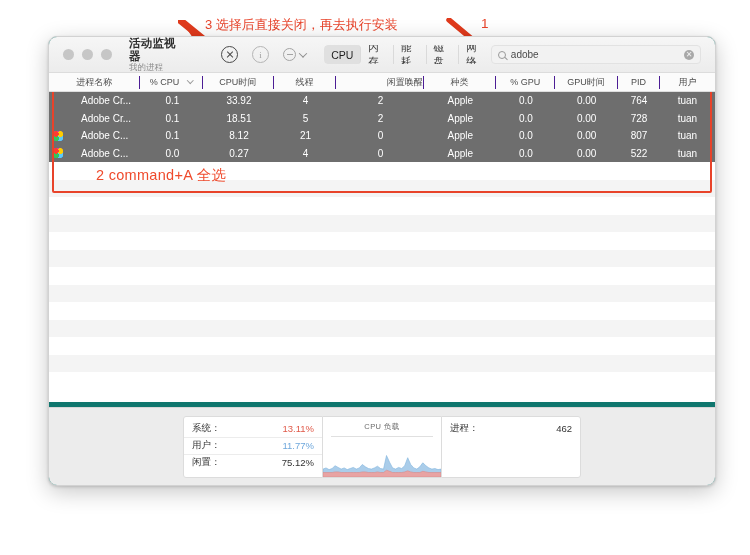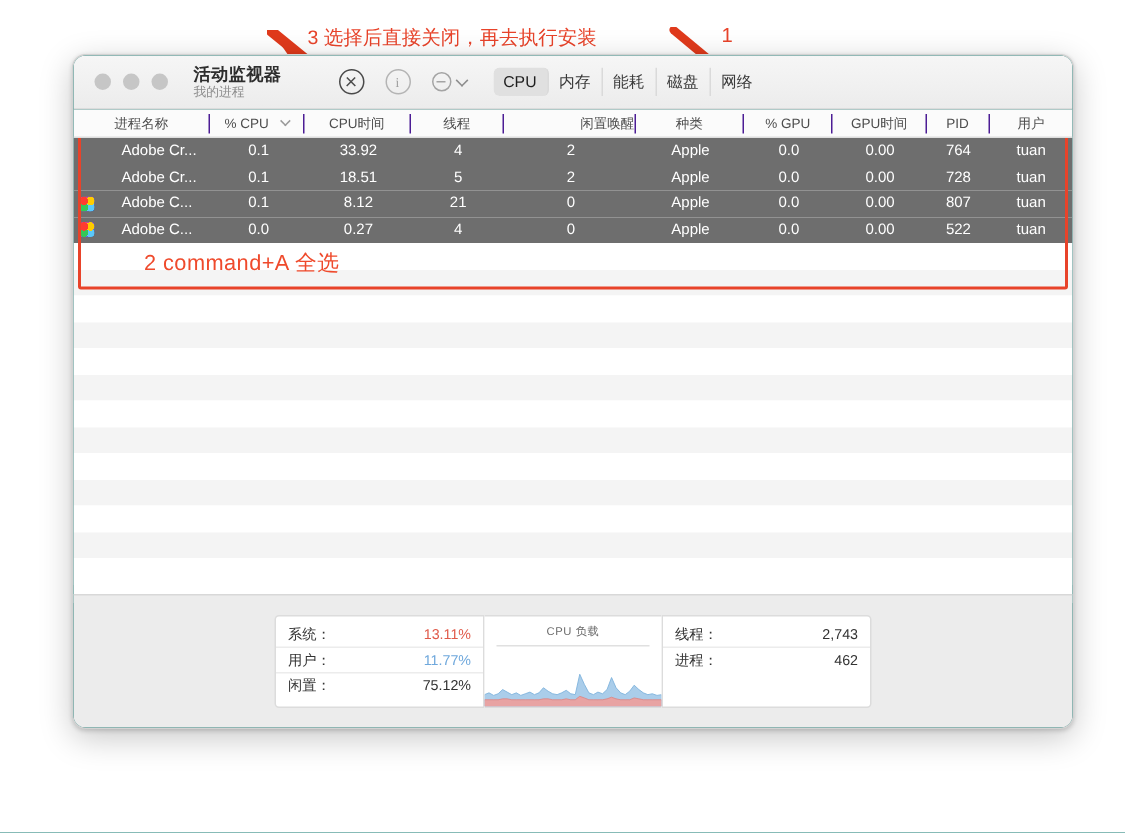--- a/index.html
+++ b/index.html
@@ -136,21 +136,21 @@
   }
 
   
   .anno-inline {
     position: absolute; left: 47px; top: 74px; z-index: 6;
     font-size: 14.5px; color: #ef4a2c; letter-spacing: .3px; white-space: nowrap;
   }
 
   
   .footer {
-    position: absolute; left: 0; bottom: 0; width: 100%; height: 89px;
+    position: absolute; left: 0; bottom: 0; width: 100%; height: 78px;
     background: #ececec; border-top: 1px solid #d8d8d8;
     display: flex; align-items: center; justify-content: center; gap: 0;
   }
   .panel { background: #ffffff; border: 1px solid #dcdcdc; }
   .panel-left { width: 140px; height: 62px; border-radius: 3px 0 0 3px; padding: 4px 0; }
   .stat-row {
     display: flex; justify-content: space-between; align-items: center;
     font-size: 9.5px; padding: 1.5px 8px; border-bottom: 1px solid #ececec;
   }
   .panel-left .stat-row:last-child { border-bottom: none; }
@@ -216,20 +216,25 @@
     </div>
 
     <div class="segmented">
       <span class="seg active">CPU</span>
       <span class="seg">内存</span>
       <span class="seg">能耗</span>
       <span class="seg">磁盘</span>
       <span class="seg">网络</span>
     </div>
 
+    <div class="searchbox">
+      <span class="mag"></span>
+      <span class="search-text">adobe</span>
+      <span class="clear-btn">✕</span>
+    </div>
   </div>
 
   <div class="colheader" id="colheader">
       <div class="cell" style="width: 96px;">
         <span>进程名称</span>
       </div>
       <div class="cell" style="width: 66px;">
         <span>% CPU</span>
         <span class="sortchev"></span>
       </div>
@@ -429,22 +434,18 @@
       <div class="chart-title">CPU 负载</div>
       <div class="chart-rule"></div>
       <svg class="chart-svg" id="chart-svg" viewBox="0 0 118 34" preserveAspectRatio="none">
           <path d="M0,34 L0.0,26.1 L3.0,24.9 L6.1,26.6 L9.1,25.5 L12.1,22.7 L15.1,24.4 L18.2,26.1 L21.2,24.9 L24.2,26.6 L27.2,25.5 L30.3,24.4 L33.3,26.1 L36.3,24.9 L39.3,21.5 L42.4,23.8 L45.4,25.5 L48.4,26.1 L51.4,24.9 L54.5,23.2 L57.5,25.5 L60.5,26.1 L63.5,12.5 L66.6,19.3 L69.6,24.9 L72.6,26.1 L75.6,24.4 L78.7,25.5 L81.7,22.7 L84.7,14.7 L87.7,21.5 L90.8,24.9 L93.8,26.1 L96.8,23.8 L99.8,19.8 L102.9,22.7 L105.9,24.9 L108.9,26.1 L111.9,25.5 L115.0,26.6 L118.0,26.1 L118,34 Z" fill="#aacdea" stroke="#7fb3dd" stroke-width="0.6"></path>
           <path d="M0,34 L0.0,29.5 L3.0,29.5 L6.1,29.5 L9.1,29.5 L12.1,28.9 L15.1,28.9 L18.2,29.5 L21.2,29.5 L24.2,29.5 L27.2,29.5 L30.3,29.5 L33.3,29.5 L36.3,29.5 L39.3,28.9 L42.4,28.9 L45.4,29.5 L48.4,29.5 L51.4,29.5 L54.5,28.9 L57.5,29.5 L60.5,29.5 L63.5,27.2 L66.6,28.3 L69.6,29.5 L72.6,29.5 L75.6,29.5 L78.7,29.5 L81.7,28.9 L84.7,27.8 L87.7,28.9 L90.8,29.5 L93.8,29.5 L96.8,29.5 L99.8,28.3 L102.9,28.9 L105.9,29.5 L108.9,29.5 L111.9,29.5 L115.0,29.5 L118.0,29.5 L118,34 Z" fill="#e8a3a3" stroke="#d98989" stroke-width="0.6"></path>
         </svg>
     </div>
 
     <div class="panel panel-right" id="count-stats">
         <div class="stat-row">
-          <span class="stat-label">线程：</span>
-          <span class="stat-val" style="color: rgb(51, 51, 51);">2,743</span>
-        </div>
-        <div class="stat-row">
           <span class="stat-label">进程：</span>
           <span class="stat-val" style="color: rgb(51, 51, 51);">462</span>
         </div>
       </div>
   </div>
 </div>
 
 </body></html>

